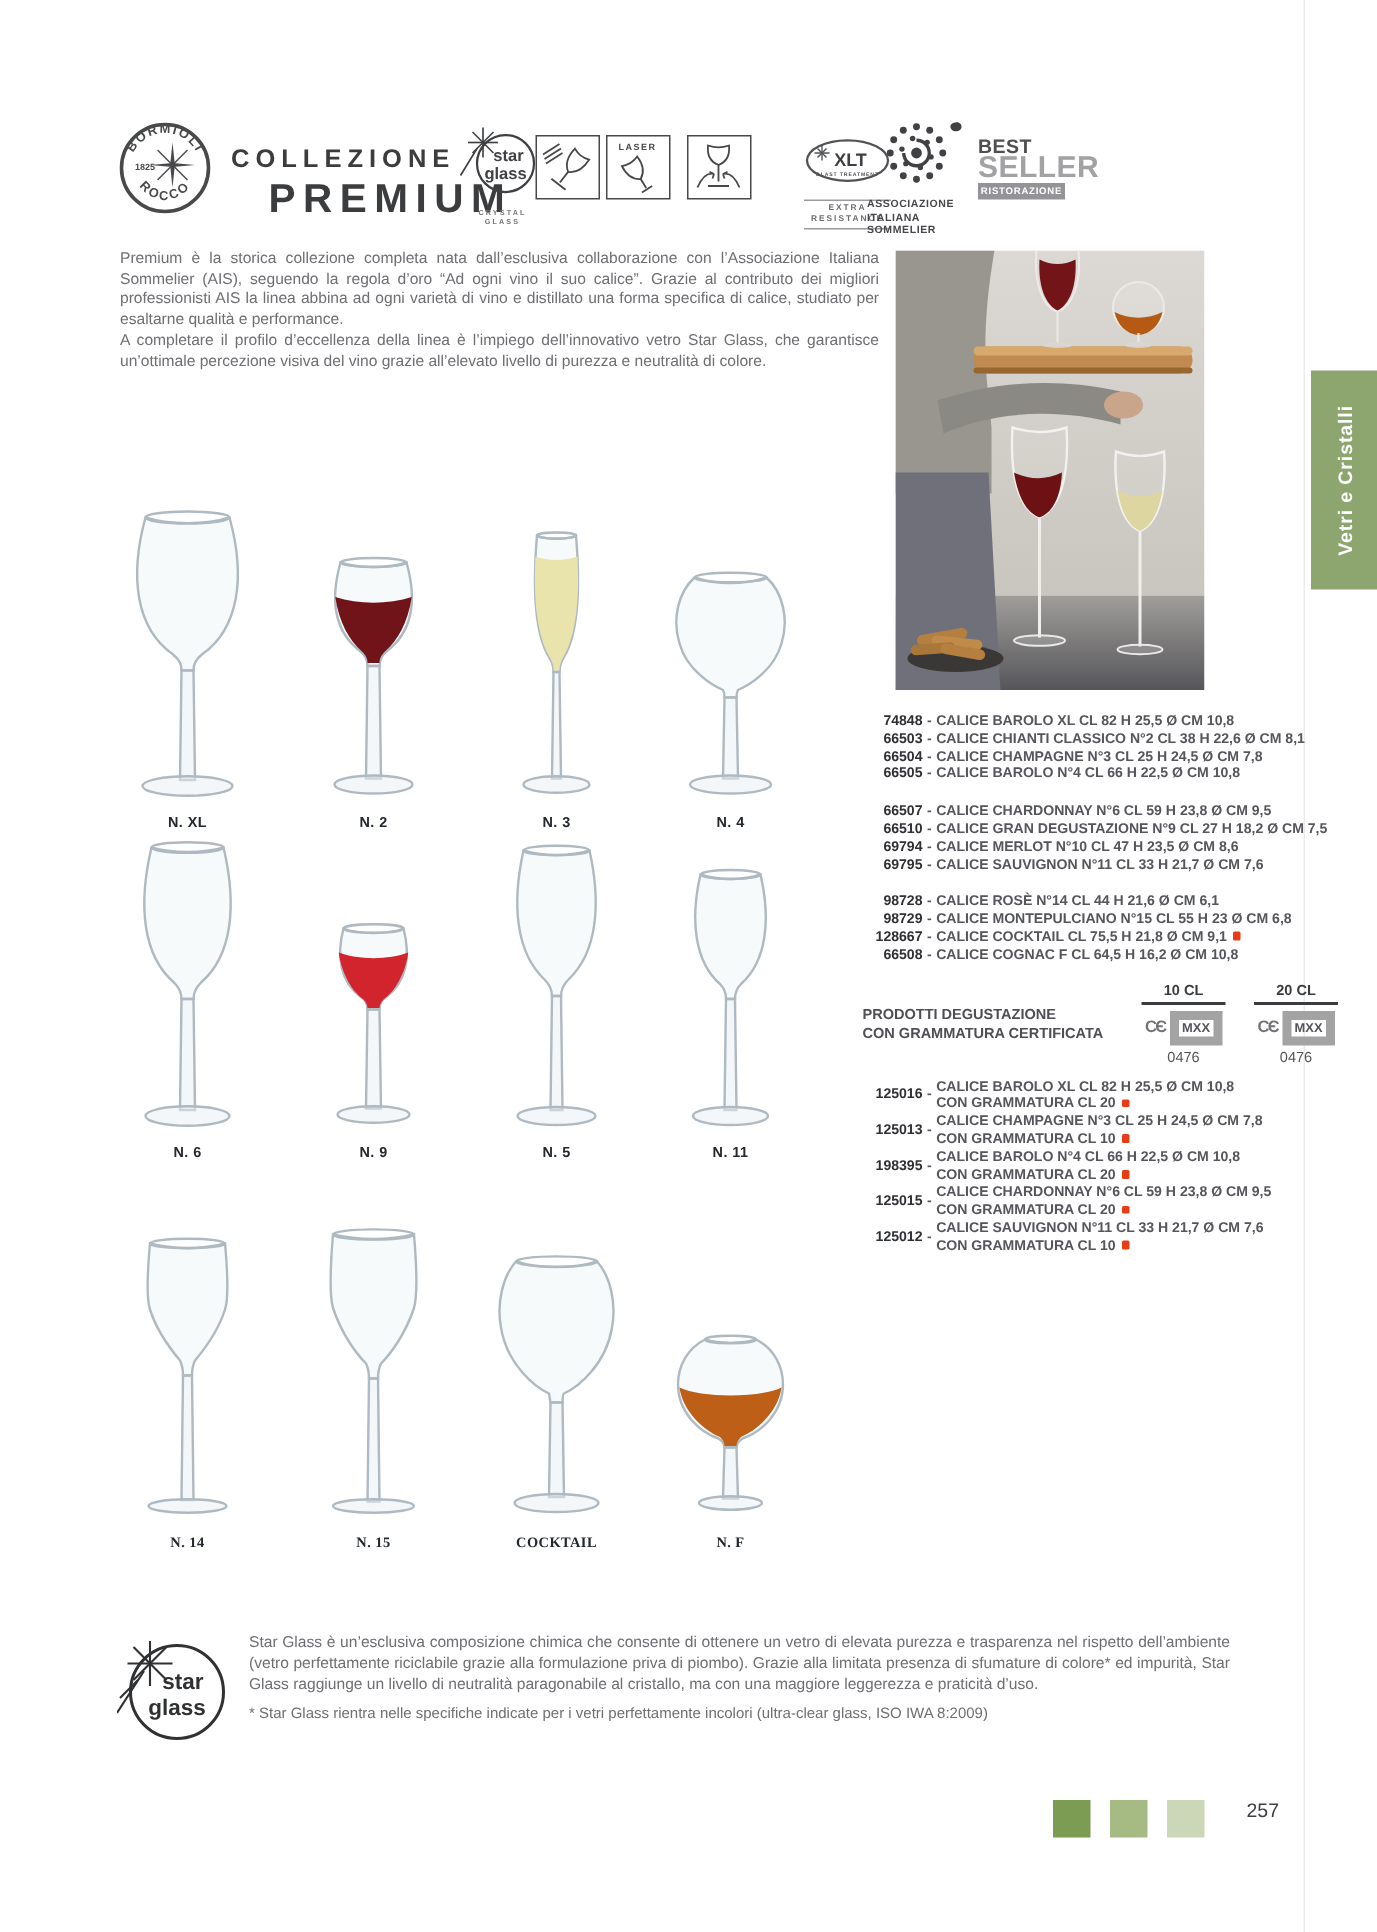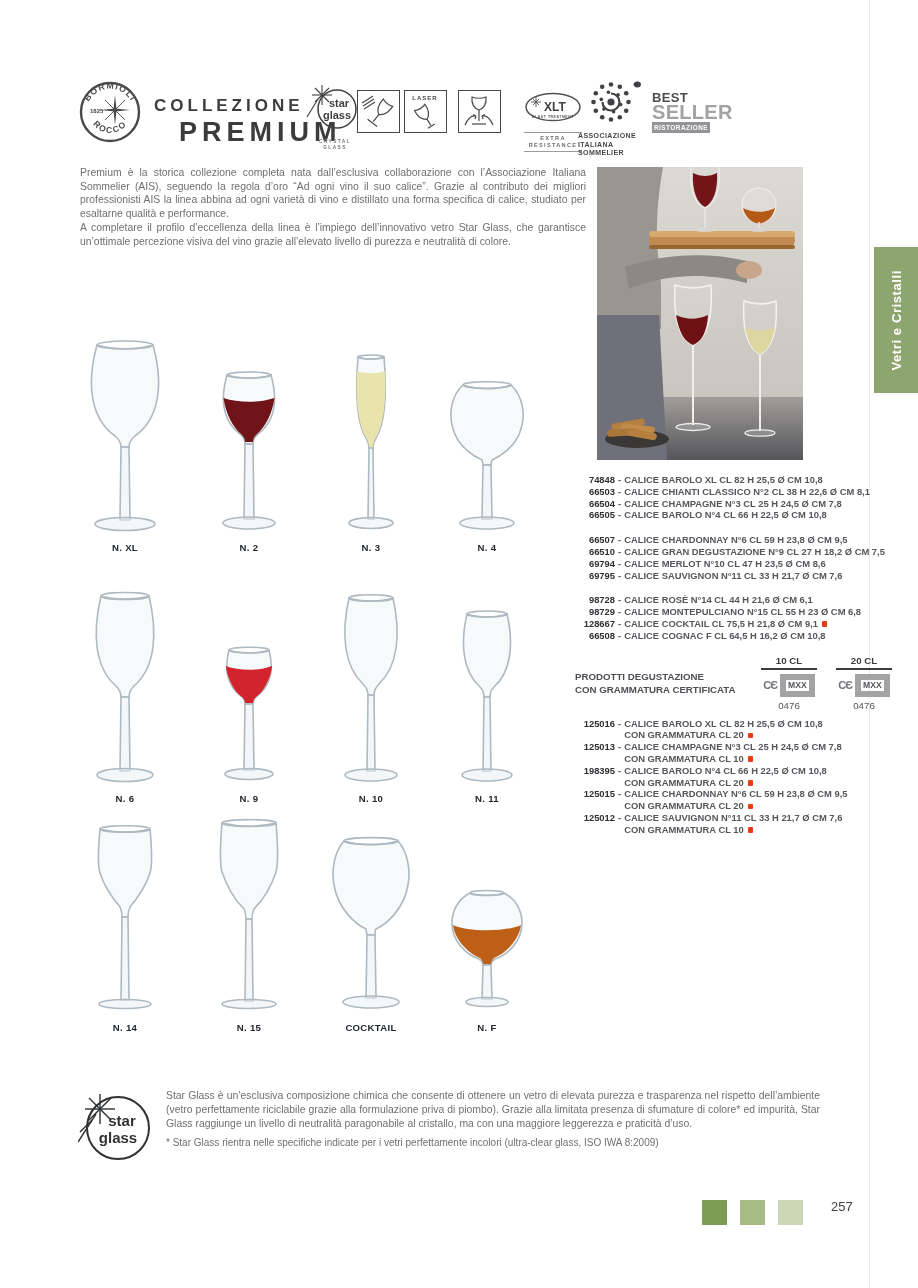--- a/index.html
+++ b/index.html
@@ -13,21 +13,21 @@
   .t1{font-size:17px;font-weight:bold;letter-spacing:4px;}
   .t2{font-size:27px;font-weight:bold;letter-spacing:5px;margin-top:1px;margin-left:25px;}
 
   .badge-star{position:absolute;left:306px;top:84px;width:58px;text-align:center;}
   .crystal-sub{font-size:4.8px;font-weight:bold;color:#76777a;letter-spacing:1.4px;line-height:6px;margin-top:1px;}
 
   .sqicon{position:absolute;top:90px;width:43px;height:43px;border:1.5px solid #47484a;
           background:#fff;box-sizing:border-box;}
   .sq1{left:357px;} .sq2{left:404px;} .sq3{left:458px;}
 
-  .xlt{position:absolute;left:524px;top:92px;width:58px;text-align:center;}
+  .xlt{position:absolute;left:536px;top:92px;width:58px;text-align:center;}
   .xlt-sub{margin-top:5px;border-top:1px solid #9a9b9e;border-bottom:1px solid #9a9b9e;
            padding:2px 0;font-size:5.6px;font-weight:bold;color:#6d6e71;letter-spacing:1.3px;line-height:7px;}
 
   .ais{position:absolute;left:578px;top:80px;width:78px;}
   .ais-text{font-size:7px;font-weight:bold;color:#46474b;letter-spacing:.4px;line-height:8.6px;margin-top:3px;}
 
   .best{position:absolute;left:652px;top:91px;width:58px;}
   .b1{font-size:13px;font-weight:bold;color:#4f4f51;line-height:14px;letter-spacing:.3px;}
   .b2{font-size:20px;font-weight:bold;color:#a2a2a4;line-height:15px;letter-spacing:.3px;}
   .b3{margin-top:2px;background:#949498;color:#fff;font-size:6.4px;font-weight:bold;
@@ -41,28 +41,28 @@
   .photo{position:absolute;left:597px;top:167px;width:206px;height:293px;}
 
   
   .sidetab{position:absolute;left:874px;top:247px;width:44px;height:146px;background:#8DA670;
            display:flex;align-items:center;justify-content:center;}
   .sidetab span{writing-mode:vertical-rl;transform:rotate(180deg);color:#ffffff;
                 font-size:13px;font-weight:bold;letter-spacing:.6px;}
 
   
   .gcell{position:absolute;width:130px;text-align:center;}
-  .r1{top:335px;} .r2{top:586px;} .r3{top:815px;}
+  .r1{top:335px;} .r2{top:555px;} .r3{top:815px;font-family:Liberation Serif, serif;}
   .c1{left:60px;} .c2{left:184px;} .c3{left:306px;} .c4{left:422px;}
   .glabel{font-size:9.6px;font-weight:bold;color:#23282e;margin-top:3px;letter-spacing:.3px;}
 
   
   .prodcol{position:absolute;left:575px;top:474px;width:344px;}
   .pgroup{margin-bottom:13px;}
-  .prow{display:flex;font-size:9.4px;line-height:11.8px;align-items:flex-start;}
+  .prow{display:flex;font-size:9.4px;line-height:11.8px;align-items:center;}
   .pcode{width:40px;text-align:right;font-weight:bold;color:#2f3034;flex:none;}
   .pdash{padding:0 3px;color:#54555a;font-weight:bold;}
   .pdesc{color:#55565b;font-weight:bold;}
   .pdesc2{color:#55565b;font-weight:bold;font-size:9.4px;line-height:11.8px;}
   .marker{display:inline-block;width:5.5px;height:5.5px;background:#E63D17;border-radius:1px;
           margin-left:4px;vertical-align:baseline;}
   .cert{display:flex;margin:9px 0 7px 0;}
   .cert-labels{width:172px;font-size:9.7px;font-weight:bold;color:#4e4f54;line-height:13px;padding-top:15px;}
   .mark{width:66px;text-align:center;margin-left:9px;}
   .mark .vol{font-size:9.7px;font-weight:bold;color:#3b3c40;border-bottom:2px solid #3b3c40;
@@ -382,21 +382,21 @@
 
   <div class="gcell r2 c3">
     <svg width="120" height="200" viewBox="0 0 120 200">
       <g stroke="#aeb9c1" stroke-width="1.6">
         <path d="M38,12 C30,48 33,80 52,98 C56,102 57,105 57,109 L63,109 C63,105 64,102 68,98 C87,80 90,48 82,12 C70,16 50,16 38,12 Z" fill="rgba(233,240,243,0.35)"></path>
         <ellipse cx="60" cy="12" rx="22" ry="3.2" fill="none"></ellipse>
         <path d="M57,109 L56,185 L64,185 L63,109 Z" fill="rgba(233,240,243,0.5)"></path>
         <ellipse cx="60" cy="189" rx="26" ry="6" fill="rgba(233,240,243,0.5)"></ellipse>
       </g>
     </svg>
-    <div class="glabel">N. 10</div>
+    <div class="glabel">N. 5</div>
   </div>
 
   <div class="gcell r2 c4">
     <svg width="120" height="200" viewBox="0 0 120 200">
       <g stroke="#aeb9c1" stroke-width="1.6">
         <path d="M40,28 C33,58 36,86 53,101 C56,104 57,107 57,111 L63,111 C63,107 64,104 67,101 C84,86 87,58 80,28 C69,32 51,32 40,28 Z" fill="rgba(233,240,243,0.35)"></path>
         <ellipse cx="60" cy="28" rx="20" ry="3" fill="none"></ellipse>
         <path d="M57,111 L56,185 L64,185 L63,111 Z" fill="rgba(233,240,243,0.5)"></path>
         <ellipse cx="60" cy="189" rx="25" ry="6" fill="rgba(233,240,243,0.5)"></ellipse>
       </g>

